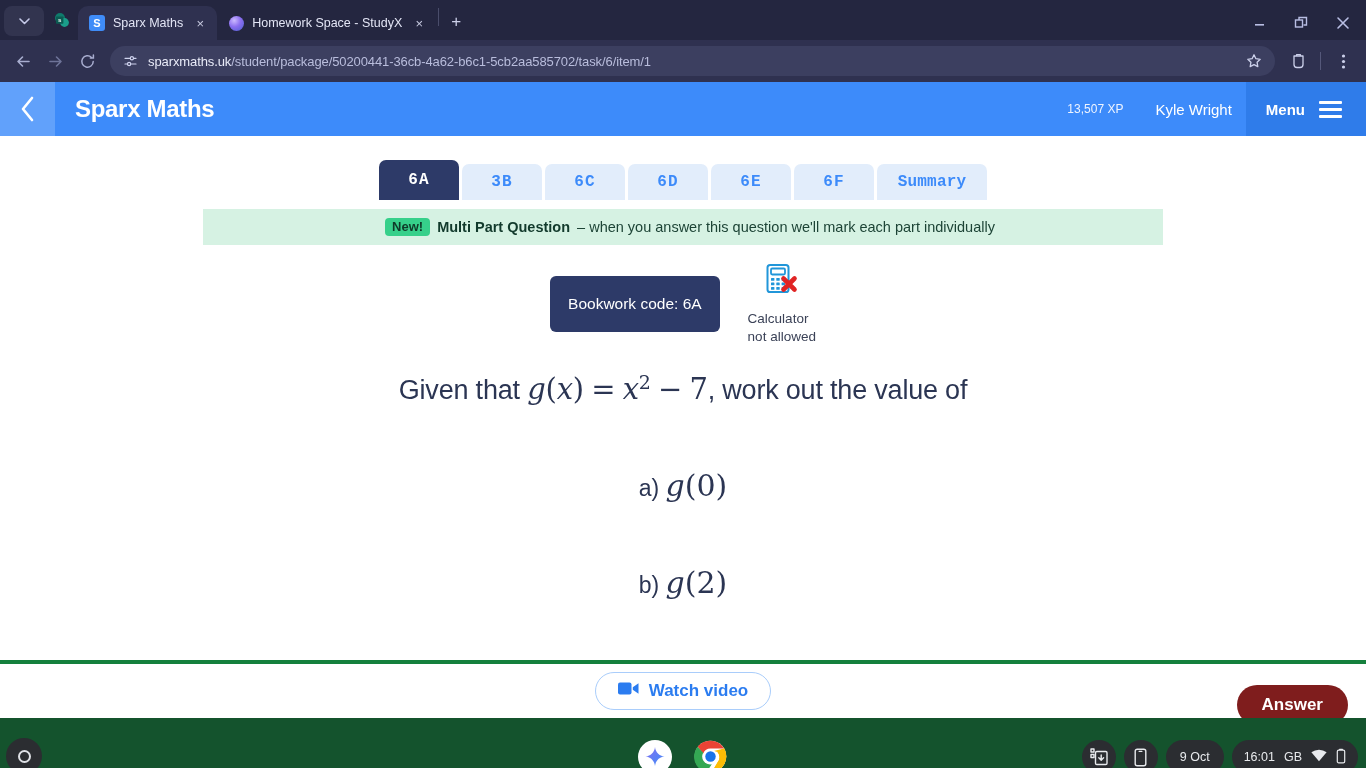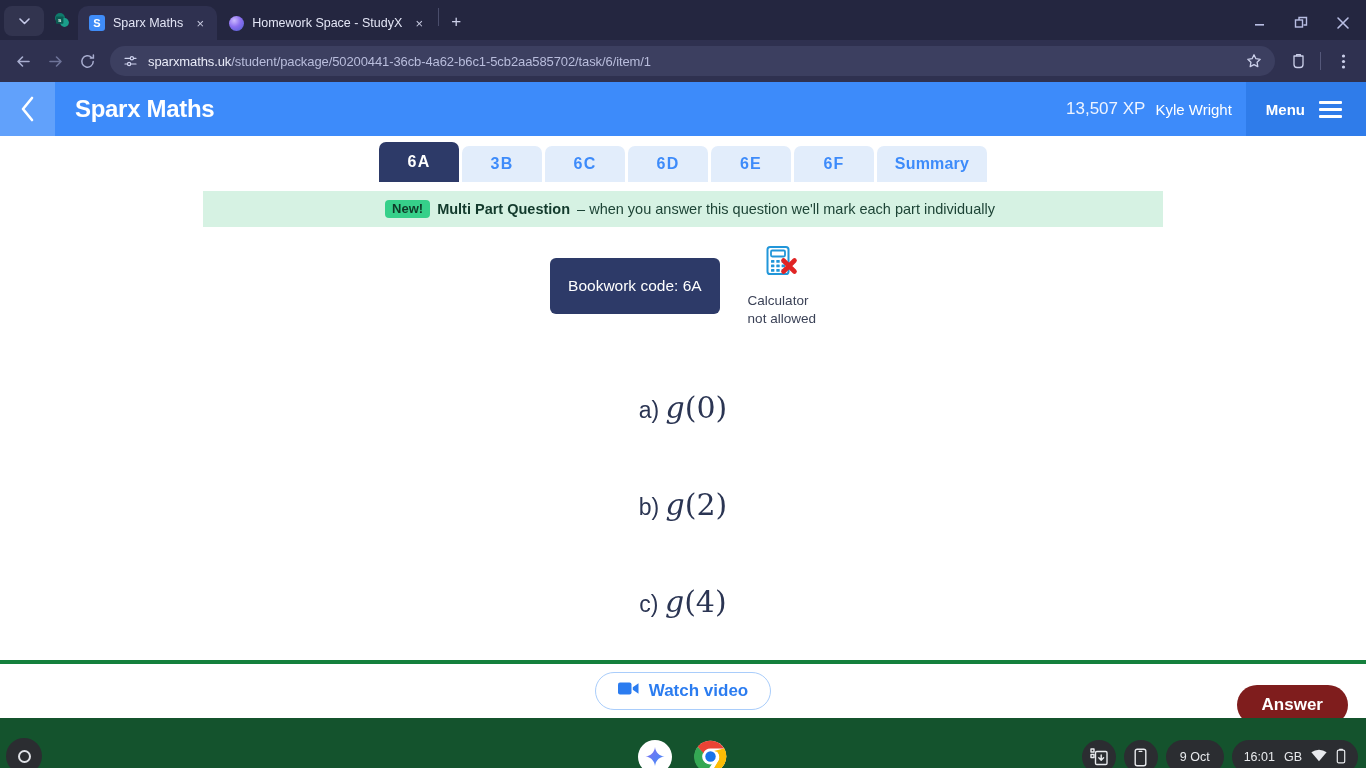--- a/index.html
+++ b/index.html
@@ -161,37 +161,38 @@
     color: #fff; flex: 0 0 auto;
   }
   .sparx-logo {
     font-size: 24px; font-weight: bold; color: #fff;
     letter-spacing: -0.3px; margin-left: 20px;
     flex: 0 0 auto;
   }
   .sparx-right {
     margin-left: auto; display: flex; align-items: center; height: 54px;
   }
-  .sparx-xp { font-size: 17px; color: #eef4ff; margin-right: 10px; }
+  .sparx-xp { font-size: 12px; color: #eef4ff; margin-right: 32px; }
   .sparx-user { font-size: 15px; color: #ffffff; margin-right: 14px; }
   .sparx-menu {
     background: #2f7cea; height: 54px;
     display: flex; align-items: center; gap: 14px;
     padding: 0 24px 0 20px;
   }
   .sparx-menu-label { font-size: 15px; font-weight: bold; color: #fff; }
   .burger { display: flex; flex-direction: column; gap: 4px; }
   .burger span { display: block; width: 23px; height: 3px; background: #fff; border-radius: 1px; }
 
   
   .qtabs {
     display: flex; justify-content: center;
     align-items: flex-end;
     gap: 3px;
-    padding-top: 6px;
+    padding-top: 24px;
+    font-family: Liberation Mono, monospace;
   }
   .qtab {
     height: 36px; min-width: 80px;
     border-radius: 7px 7px 0 0;
     background: #e2edfb;
     color: #3d8bfa;
     font-size: 16px; font-weight: bold;
     letter-spacing: 1.2px;
     display: flex; align-items: center; justify-content: center;
     padding: 0 16px;
@@ -515,20 +516,23 @@
             <path d="M19.5 17.5l11 11M30.5 17.5l-11 11" stroke="#e02424" stroke-width="4.6" stroke-linecap="round"></path>
           </svg>
         </span>
         <span class="calc-text">
           <div>Calculator</div>
           <div>not allowed</div>
         </span>
       </div>
     </div>
 
+    <div class="qtext">
+      <span>Given that </span><span class="mathi">g</span><span class="mathr">(</span><span class="mathi">x</span><span class="mathr">)</span>&nbsp;<span class="mathr">=</span>&nbsp;<span class="mathi">x</span><span class="sup">2</span>&nbsp;<span class="mathr">−</span>&nbsp;<span class="mathr">7</span><span>, work out the value of</span>
+    </div>
 
     <div class="part">
       <span>a)</span>&nbsp;<span class="mathi">g</span><span class="mathr">(</span><span class="mathr">0</span><span class="mathr">)</span>
     </div>
     <div class="part">
       <span>b)</span>&nbsp;<span class="mathi">g</span><span class="mathr">(</span><span class="mathr">2</span><span class="mathr">)</span>
     </div>
     <div class="part">
       <span>c)</span>&nbsp;<span class="mathi">g</span><span class="mathr">(</span><span class="mathr">4</span><span class="mathr">)</span>
     </div>

